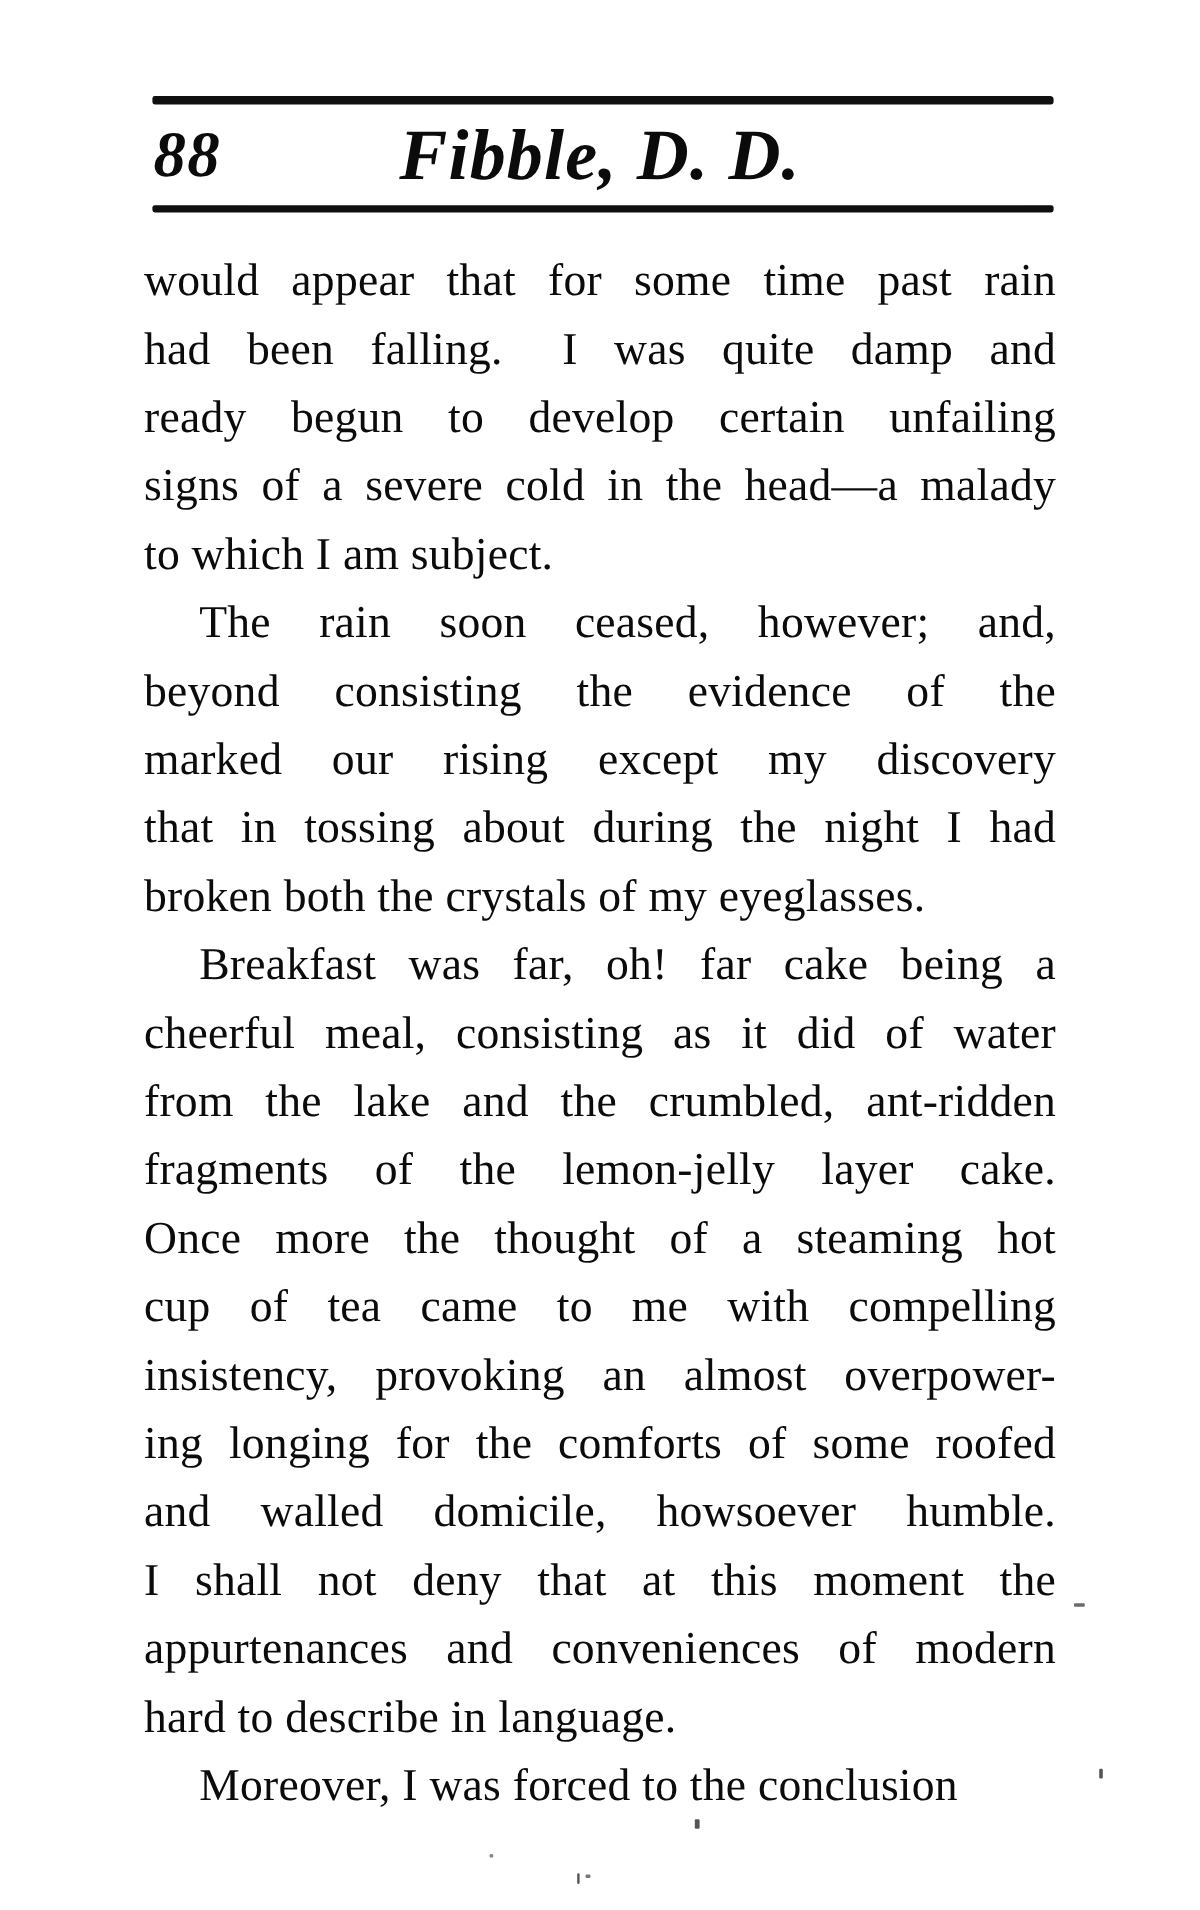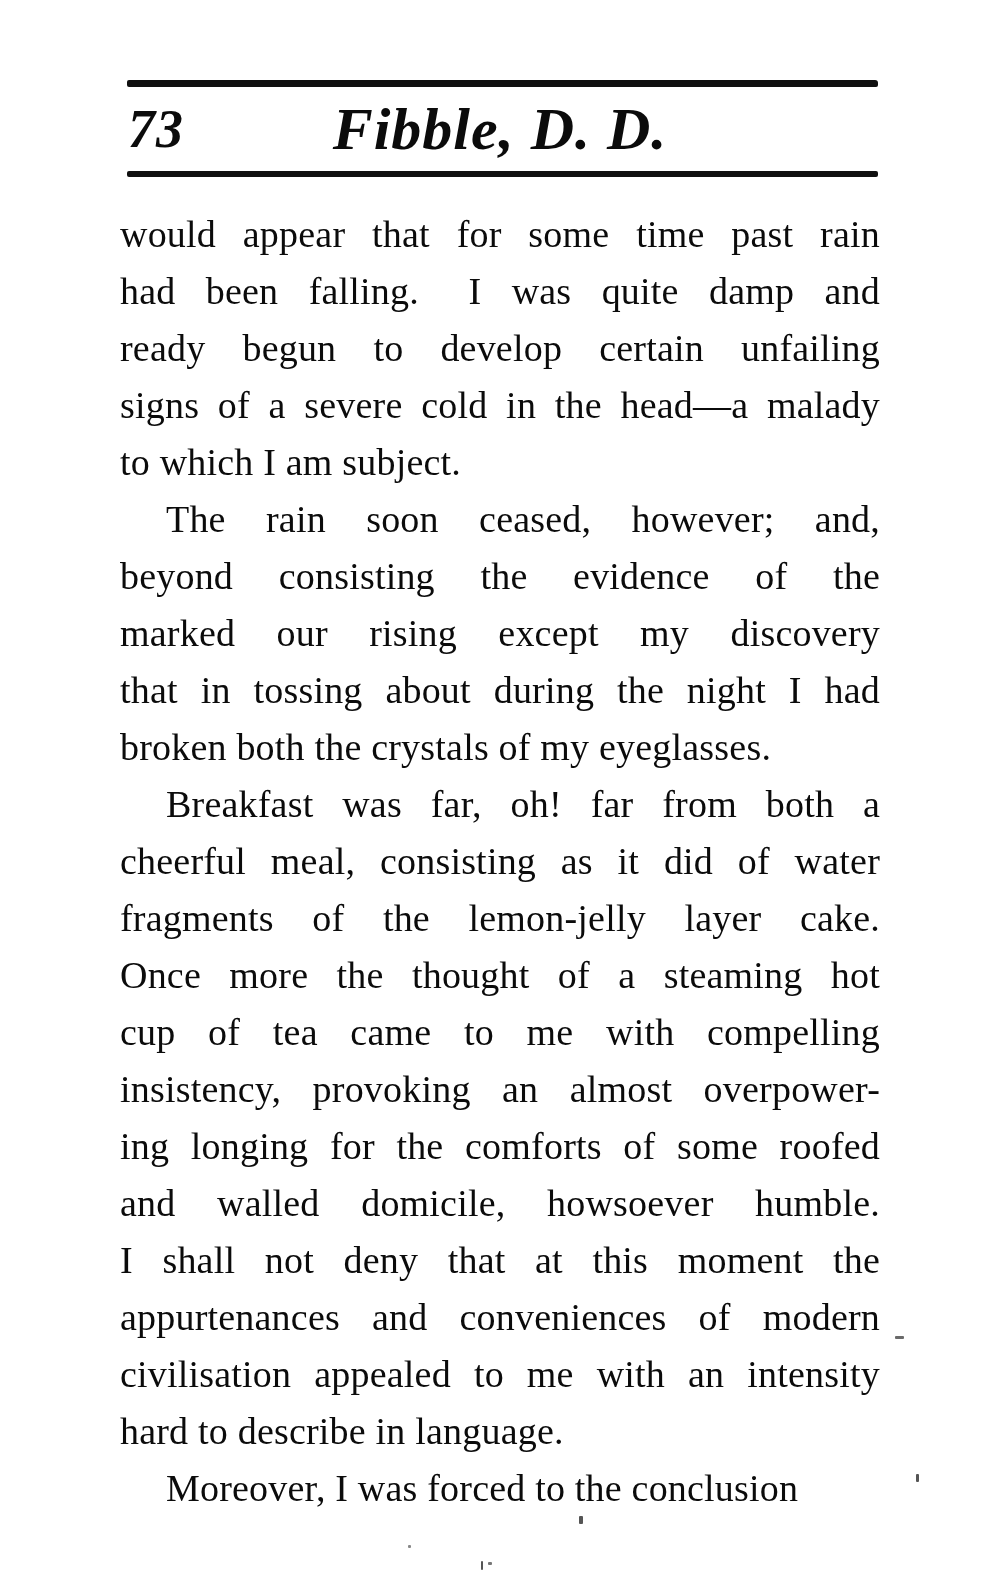--- a/index.html
+++ b/index.html
@@ -79,46 +79,46 @@
     border-radius: 1px;
   }
 </style>
 </head>
 <body>
 
 <div class="page" style="background: rgb(255, 255, 255); color: rgb(11, 11, 11);">
   <div class="content">
     <div class="rule rule-top" style="background: rgb(16, 16, 16);"></div>
     <div class="header-row">
-      <span class="pagenum">73</span>
+      <span class="pagenum">88</span>
       <span class="running-title">Fibble, D. D.</span>
     </div>
     <div class="rule rule-bottom" style="background: rgb(16, 16, 16);"></div>
     <div class="body-text">
         <div class="line">would appear that for some time past rain</div>
         <div class="line">had been falling.  I was quite damp and</div>
         <div class="line">ready begun to develop certain unfailing</div>
         <div class="line">signs of a severe cold in the head—a malady</div>
         <div class="line para-last">to which I am subject.</div>
         <div class="line indent">The rain soon ceased, however; and,</div>
         <div class="line">beyond consisting the evidence of the</div>
         <div class="line">marked our rising except my discovery</div>
         <div class="line">that in tossing about during the night I had</div>
         <div class="line para-last">broken both the crystals of my eyeglasses.</div>
-        <div class="line indent">Breakfast was far, oh! far from both a</div>
+        <div class="line indent">Breakfast was far, oh! far cake being a</div>
         <div class="line">cheerful meal, consisting as it did of water</div>
+        <div class="line">from the lake and the crumbled, ant-ridden</div>
         <div class="line">fragments of the lemon-jelly layer cake.</div>
         <div class="line">Once more the thought of a steaming hot</div>
         <div class="line">cup of tea came to me with compelling</div>
         <div class="line">insistency, provoking an almost overpower-</div>
         <div class="line">ing longing for the comforts of some roofed</div>
         <div class="line">and walled domicile, howsoever humble.</div>
         <div class="line">I shall not deny that at this moment the</div>
         <div class="line">appurtenances and conveniences of modern</div>
-        <div class="line">civilisation appealed to me with an intensity</div>
         <div class="line para-last">hard to describe in language.</div>
         <div class="line para-last indent">Moreover, I was forced to the conclusion</div>
       </div>
   </div>
 <div class="speck" style="left: 895px; top: 1336px; width: 9px; height: 3px; background: rgb(106, 106, 106);"></div>
     <div class="speck" style="left: 916px; top: 1474px; width: 3px; height: 8px; background: rgb(85, 85, 85);"></div>
     <div class="speck" style="left: 579px; top: 1516px; width: 4px; height: 8px; background: rgb(85, 85, 85);"></div>
     <div class="speck" style="left: 408px; top: 1545px; width: 3px; height: 3px; background: rgb(136, 136, 136);"></div>
     <div class="speck" style="left: 481px; top: 1561px; width: 2px; height: 9px; background: rgb(85, 85, 85);"></div>
     <div class="speck" style="left: 488px; top: 1562px; width: 4px; height: 3px; background: rgb(119, 119, 119);"></div>

